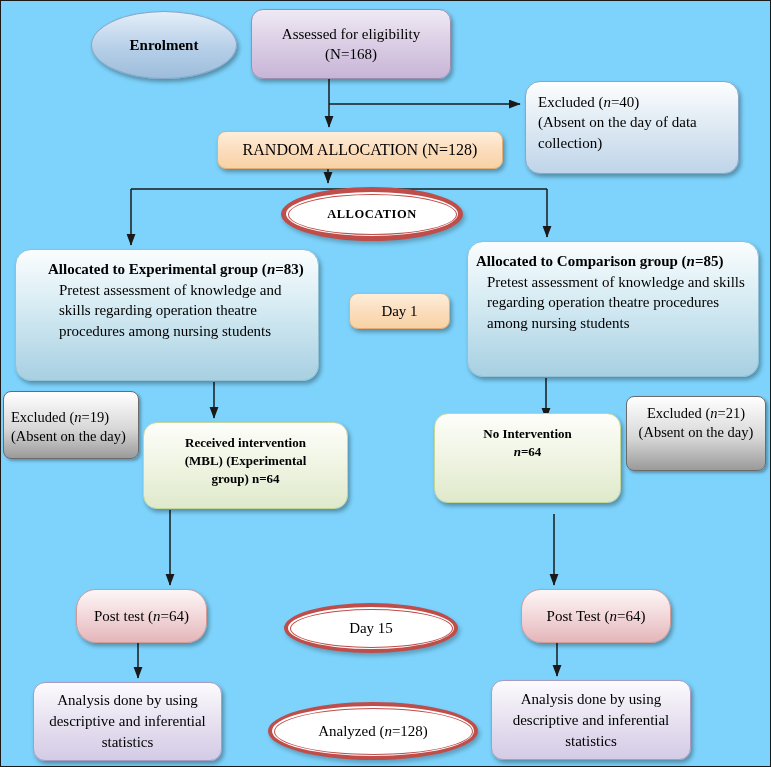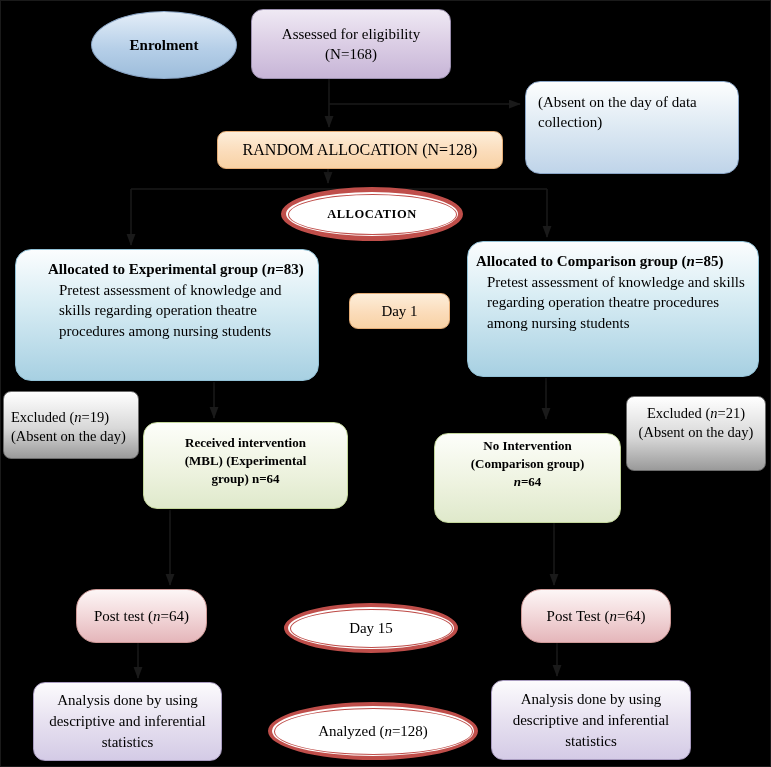--- a/index.html
+++ b/index.html
@@ -1,17 +1,17 @@
 <!DOCTYPE html>
 <html><head>
 <meta charset="utf-8">
 <style>
   html,body{margin:0;padding:0;background:#fff;}
   #canvas{
-    position:relative;width:771px;height:767px;background:#000000;
+    position:relative;width:771px;height:767px;background:#7dd3fc;
     border:1px solid #1a1a1a;box-sizing:border-box;overflow:hidden;
     font-family:"Liberation Serif","DejaVu Serif",serif;color:#000;
   }
   #arrow-layer{position:absolute;left:0;top:0;pointer-events:none;}
   .node{position:absolute;box-sizing:border-box;}
   .shadow{box-shadow:2px 3px 4px rgba(0,0,0,0.33);}
 
   
   #enrolment{left:90px;top:10px;width:146px;height:68px;border-radius:50%;
     background:linear-gradient(to bottom,#e4eef8 0%,#b6cfe8 55%,#9dbddb 100%);
@@ -60,21 +60,21 @@
     border:1.5px solid #6b6b6b;font-size:14.5px;line-height:1.32;
     box-shadow:2px 2px 3px rgba(0,0,0,0.3);}
   #excluded-left{left:2px;top:390px;width:136px;height:68px;padding:16px 7px;}
   #excluded-right{left:625px;top:395px;width:140px;height:75px;padding:7px 6px;text-align:center;}
 
   
   .green{border-radius:14px;
     background:linear-gradient(to bottom,#fdfefa 0%,#eef3e0 55%,#dfe9cb 100%);
     border:1.5px solid #c3d69b;text-align:center;font-weight:bold;font-size:13px;line-height:1.4;}
   #intervention{left:142px;top:421px;width:205px;height:87px;padding-top:11px;}
-  #no-intervention{left:433px;top:432px;width:187px;height:90px;padding-top:3px;}
+  #no-intervention{left:433px;top:412px;width:187px;height:90px;padding-top:11px;}
 
   
   .pink{border-radius:20px;
     background:linear-gradient(to bottom,#fdf6f6 0%,#f2d7d9 50%,#e5b6ba 100%);
     border:1.5px solid #cf9a98;display:flex;align-items:center;justify-content:center;font-size:15px;}
   #posttest-left{left:75px;top:588px;width:131px;height:54px;}
   #posttest-right{left:520px;top:588px;width:150px;height:54px;}
 
   
   .lavender{border-radius:12px;
@@ -125,20 +125,21 @@
 
   <div id="enrolment" class="node shadow">
     <span>Enrolment</span>
   </div>
 
   <div id="assessed" class="node shadow">
     <span>Assessed for eligibility (N=168)</span>
   </div>
 
   <div id="excluded-top" class="node shadow">
+    <div>Excluded (<i>n</i>=40)</div>
     <div>(Absent on the day of data collection)</div>
   </div>
 
   <div id="random-alloc" class="node orange shadow">
     <span>RANDOM ALLOCATION (N=128)</span>
   </div>
 
   <div id="allocation" class="node red-ellipse">
     <span>ALLOCATION</span>
   </div>
@@ -168,21 +169,20 @@
   </div>
 
   <div id="intervention" class="node green shadow">
     <div>Received intervention</div>
     <div>(MBL) (Experimental</div>
     <div>group) n=64</div>
   </div>
 
   <div id="no-intervention" class="node green shadow">
     <div>No Intervention</div>
-    <div>(Comparison group)</div>
     <div><i>n</i>=64</div>
   </div>
 
   <div id="posttest-left" class="node pink shadow">
     <span>Post test (<i>n</i>=64)</span>
   </div>
 
   <div id="posttest-right" class="node pink shadow">
     <span>Post Test (<i>n</i>=64)</span>
   </div>

